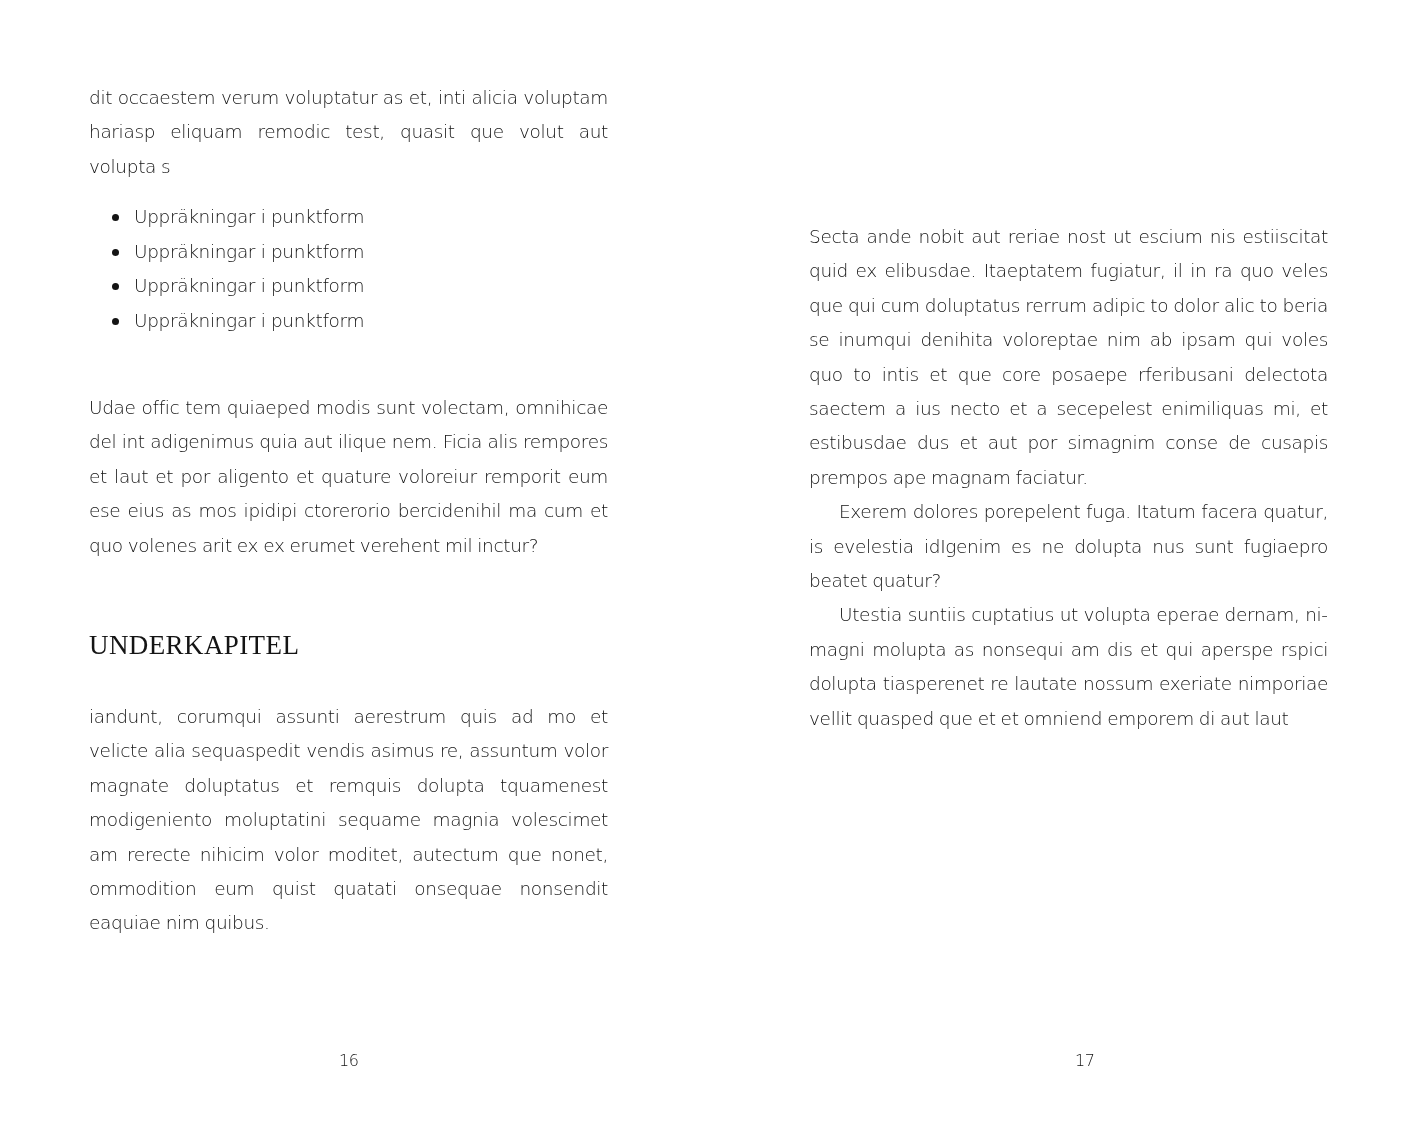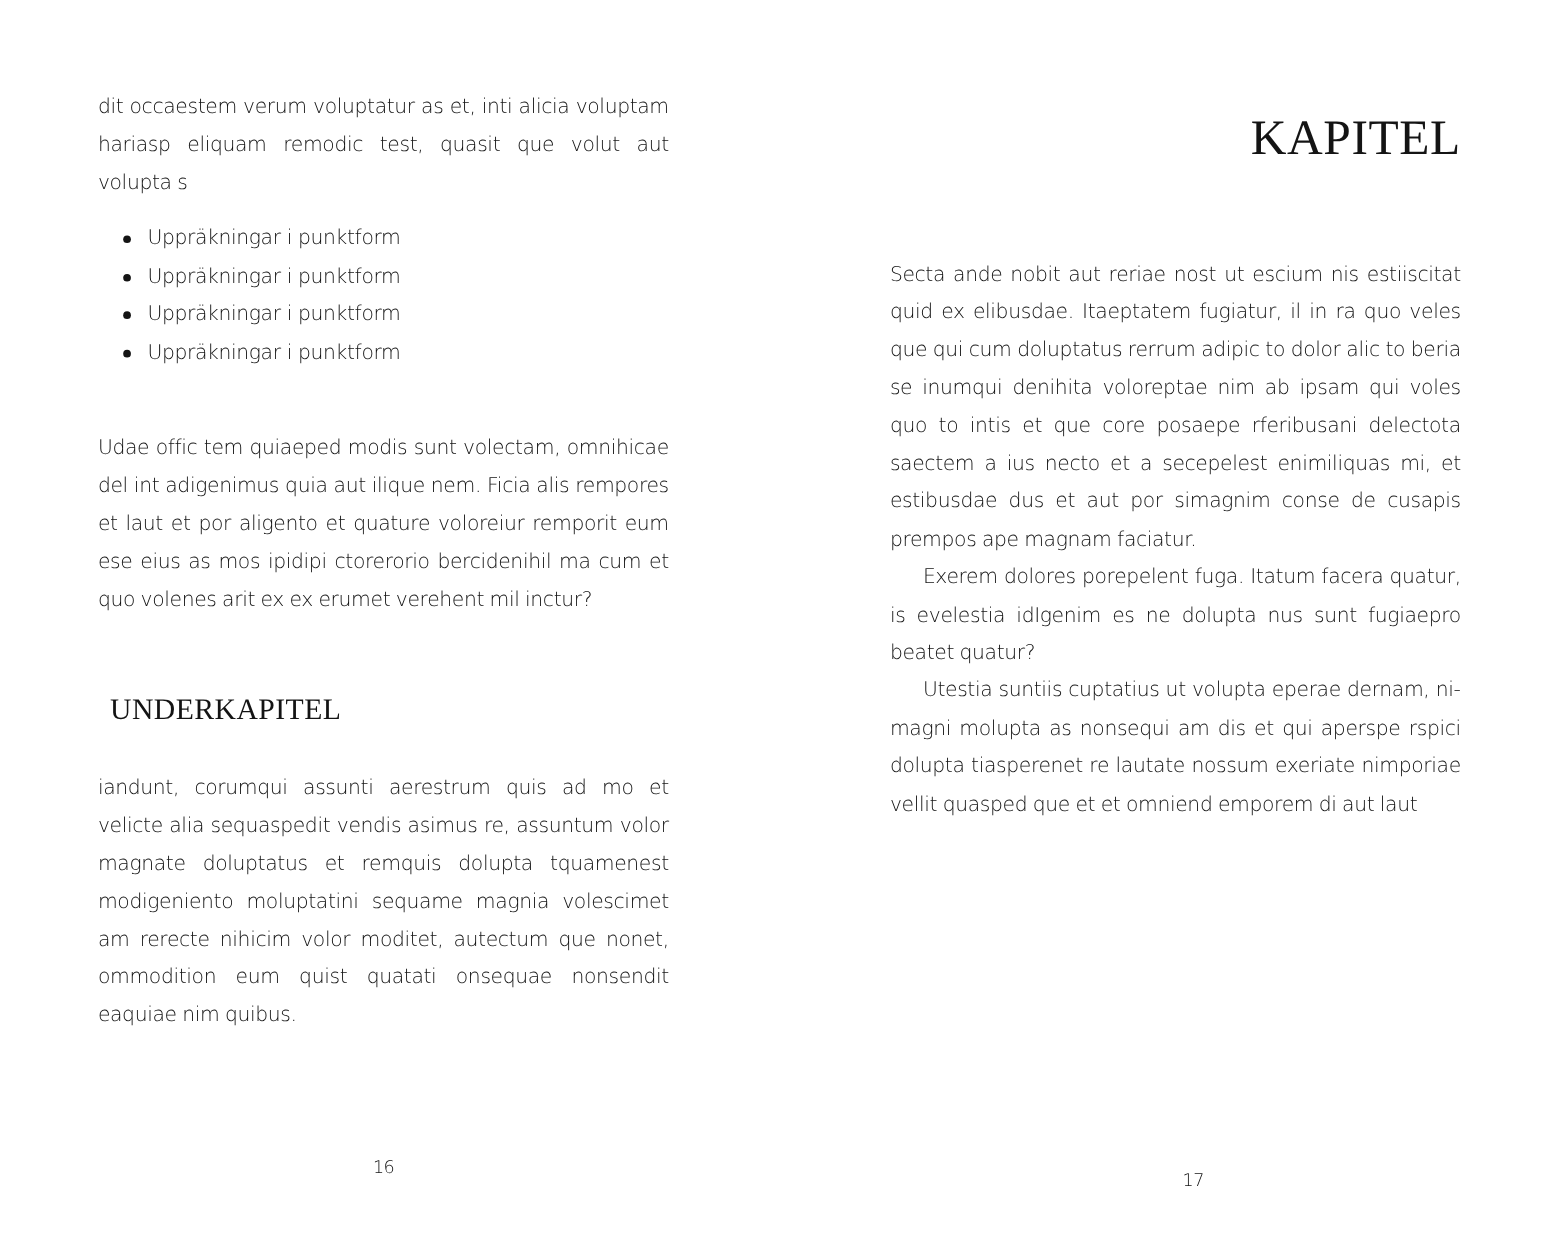--- a/index.html
+++ b/index.html
@@ -64,21 +64,21 @@
       left: 7px;
       top: 14px;
       width: 7px;
       height: 7px;
       border-radius: 50%;
       background: #141414;
     }
     .left-para1 { left: 89px; top: 391px; }
     .subheading {
       position: absolute;
-      left: 100px;
+      left: 89px;
       top: 627px;
       margin: 0;
       font-family: "Liberation Serif", serif;
       font-weight: normal;
       font-size: 27px;
       letter-spacing: 0.4px;
       line-height: 36px;
       white-space: nowrap;
     }
     .left-para2 { left: 89px; top: 700px; }
@@ -89,32 +89,32 @@
       right: 89px;
       top: 97px;
       margin: 0;
       font-family: "Liberation Serif", serif;
       font-weight: normal;
       font-size: 45px;
       letter-spacing: 0.5px;
       line-height: 56px;
       white-space: nowrap;
     }
-    .right-body { left: 100px; top: 233px; }
+    .right-body { left: 100px; top: 220px; }
 
     .page-number {
       position: absolute;
       top: 1050px;
       font-size: 16px;
       line-height: 22px;
       font-weight: 300;
       letter-spacing: -0.5px;
     }
     .page-number-left { left: 339px; }
-    .page-number-right { left: 366px; margin-top: 12px; }
+    .page-number-right { left: 366px; }
   </style>
 </head>
 <body>
 
 <div class="page page-left">
   <p class="text-block justify para left-intro">dit occaestem verum voluptatur as et, inti alicia voluptam hariasp eliquam remodic test, quasit que volut aut volupta s</p>
 
   <ul class="bullet-list">
     <li>
       <span class="bullet-dot"></span>
@@ -137,21 +137,20 @@
   <p class="text-block justify para left-para1">Udae offic tem quiaeped modis sunt volectam, omnihicae del int adigenimus quia aut ilique nem. Ficia alis rempores et laut et por aligento et quature voloreiur remporit eum ese eius as mos ipidipi ctorerorio bercidenihil ma cum et quo volenes arit ex ex erumet verehent mil inctur?</p>
 
   <h2 class="subheading">UNDERKAPITEL</h2>
 
   <p class="text-block justify para left-para2">iandunt, corumqui assunti aerestrum quis ad mo et velicte alia sequaspedit vendis asimus re, assuntum volor magnate doluptatus et remquis dolupta tquamenest modigeniento moluptatini sequame magnia volescimet am rerecte nihicim volor moditet, autectum que nonet, ommodition eum quist quatati onsequae nonsendit eaquiae nim quibus.</p>
 
   <div class="page-number page-number-left">16</div>
 </div>
 
 <div class="page page-right">
-  <h1 class="chapter-title">KAPITEL</h1>
 
   <div class="text-block justify right-body">
     <p class="para">Secta ande nobit aut reriae nost ut escium nis estiiscitat quid ex elibusdae. Itaeptatem fugiatur, il in ra quo veles que qui cum doluptatus rerrum adipic to dolor alic to beria se inumqui denihita voloreptae nim ab ipsam qui voles quo to intis et que core posaepe rferibusani delectota saectem a ius necto et a secepelest enimiliquas mi, et estibusdae dus et aut por simagnim conse de cusapis prempos ape magnam faciatur.</p>
     <p class="para indent">Exerem dolores porepelent fuga. Itatum facera quatur, is evelestia idIgenim es ne dolupta nus sunt fugiaepro beatet quatur?</p>
     <p class="para indent">Utestia suntiis cuptatius ut volupta eperae dernam, ni­magni molupta as nonsequi am dis et qui aperspe rspici dolupta tiasperenet re lautate nossum exeriate nimporiae vellit quasped que et et omniend emporem di aut laut</p>
   </div>
 
   <div class="page-number page-number-right">17</div>
 </div>
 

